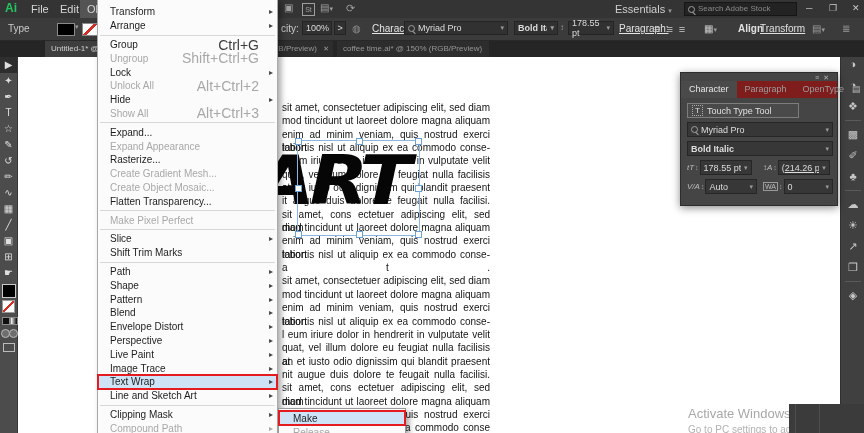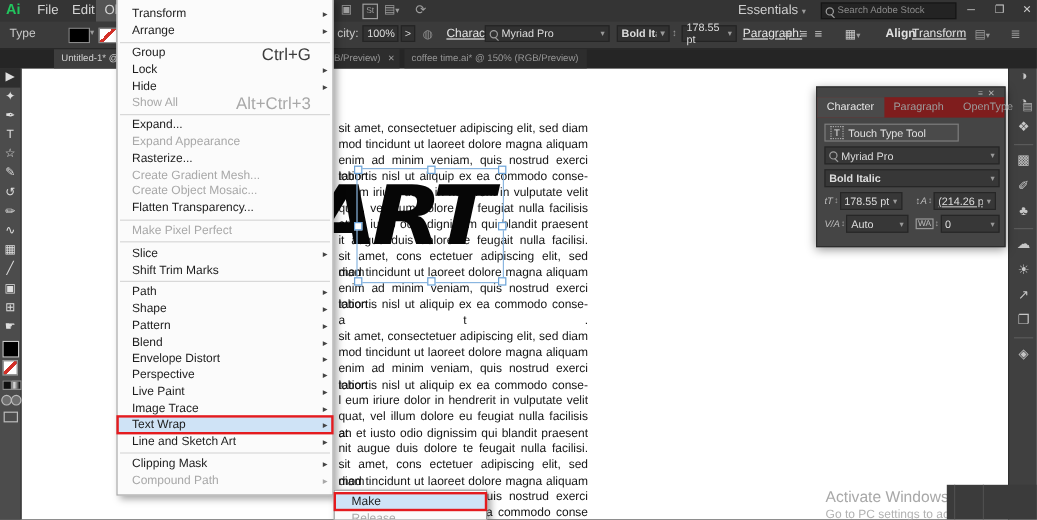--- a/index.html
+++ b/index.html
@@ -323,23 +323,31 @@
       </div>
       <div class="mitem2">
         <span class="mlab">Arrange</span>
         <span class="marr">▸</span>
       </div>
       <div class="msep"></div>
       <div class="mitem2">
         <span class="mlab">Group</span>
         <span class="msc">Ctrl+G</span>
       </div>
+      <div class="mitem2 dis">
+        <span class="mlab">Ungroup</span>
+        <span class="msc">Shift+Ctrl+G</span>
+      </div>
       <div class="mitem2">
         <span class="mlab">Lock</span>
         <span class="marr">▸</span>
+      </div>
+      <div class="mitem2 dis">
+        <span class="mlab">Unlock All</span>
+        <span class="msc">Alt+Ctrl+2</span>
       </div>
       <div class="mitem2">
         <span class="mlab">Hide</span>
         <span class="marr">▸</span>
       </div>
       <div class="mitem2 dis">
         <span class="mlab">Show All</span>
         <span class="msc">Alt+Ctrl+3</span>
       </div>
       <div class="msep"></div>

